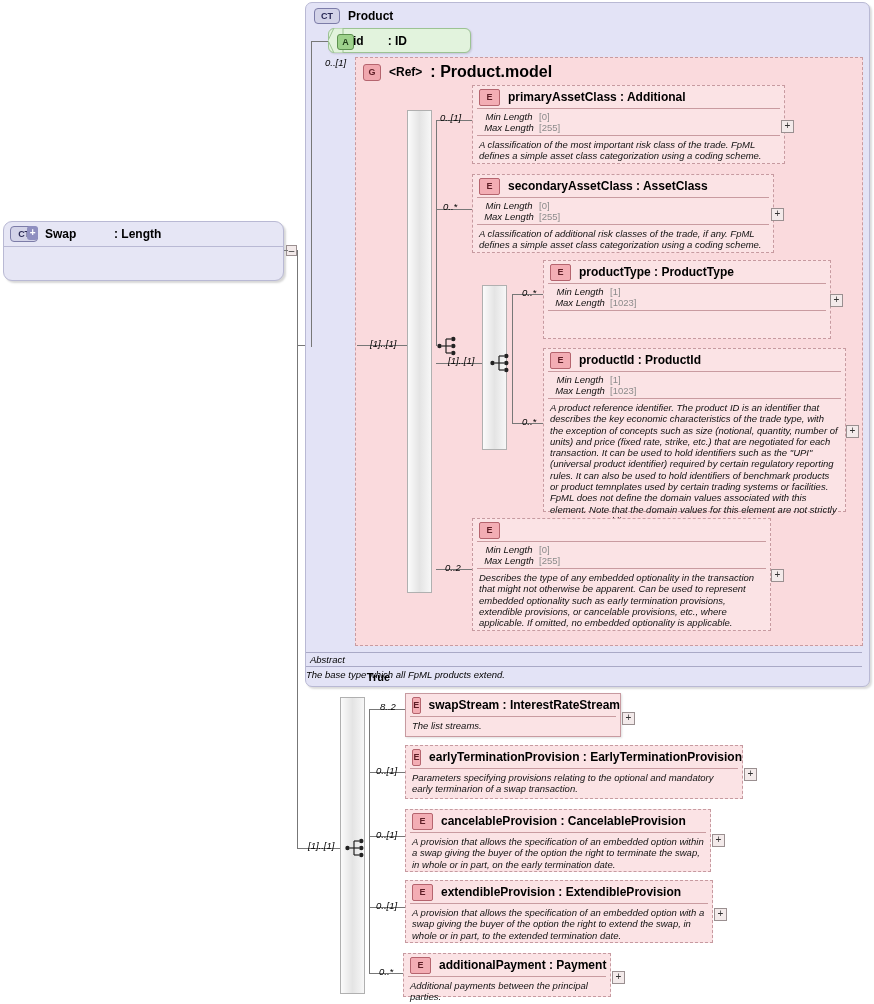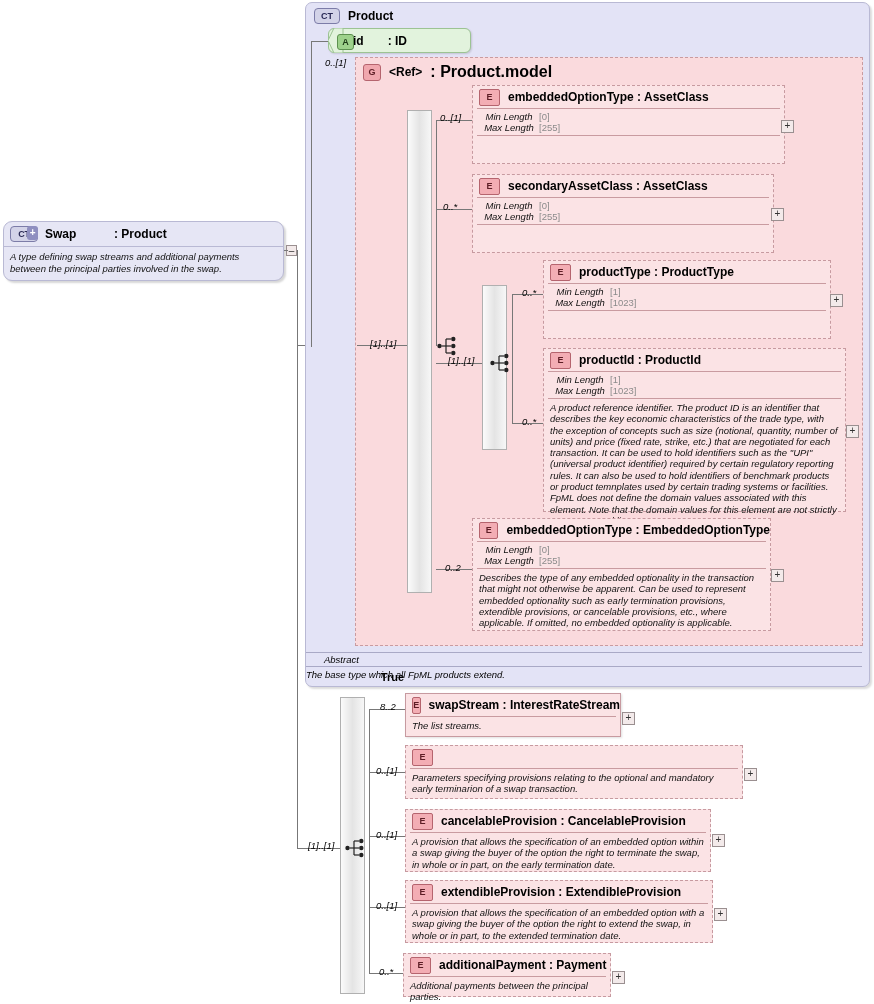--- a/index.html
+++ b/index.html
@@ -84,42 +84,41 @@
   .card{position:absolute;font-size:9.5px;font-style:italic;color:#000;white-space:nowrap;}
 
   
   .ln{position:absolute;background:#777;}
   .lnh{height:1px;}
   .lnv{width:1px;}
 
   
   #abs-row{left:306px;top:652px;width:556px;height:15px;
       border-top:1px solid #a9a9c6;border-bottom:1px solid #a9a9c6;
-      display:flex;align-items:center;padding-left:18px;gap:22px;font-size:9.5px;}
+      display:flex;align-items:center;padding-left:4px;gap:22px;font-size:9.5px;}
   #abs-label{font-style:italic;}
   #abs-val{font-weight:bold;font-size:11px;margin-top:35px;}
   #prod-doc{left:306px;top:669px;width:556px;font-style:italic;font-size:9.5px;}
 
   
   #bot-seq{left:340px;top:697px;width:25px;height:297px;}
 </style>
 </head>
 <body>
 
 <div class="abs" id="swap-box">
   <div id="swap-head">
     <span class="badge ct-badge">
       <span>CT</span>
       <span class="ct-plus">+</span>
     </span>
     <span class="nm" id="swap-name">Swap</span>
-    <span class="tp">: Product</span>
+    <span class="tp">: Length</span>
   </div>
   <div id="swap-sep"></div>
-  <div id="swap-doc">A type defining swap streams and additional payments between the principal parties involved in the swap.</div>
 </div>
 
 <div class="abs plusbox" style="left:286px;top:245px;">–</div>
 <div class="abs ln lnh" style="left:284px;top:250px;width:4px;"></div>
 <div class="abs ln lnv" style="left:297px;top:250px;height:96px;"></div>
 <div class="abs ln lnh" style="left:297px;top:345px;width:60px;"></div>
 <div class="abs ln lnv" style="left:297px;top:345px;height:504px;"></div>
 <div class="abs ln lnh" style="left:297px;top:848px;width:45px;"></div>
 
 <div class="abs" id="product-box">
@@ -163,34 +162,35 @@
 </svg>
 <div class="abs ln lnh" style="left:357px;top:345px;width:50px;"></div>
 <div class="card" style="left:370px;top:338px;">[1]..[1]</div>
 
 <div class="abs ln lnv" style="left:436px;top:120px;height:226px;"></div>
 <div class="abs ln lnh" style="left:436px;top:120px;width:36px;"></div>
 <div class="card" style="left:440px;top:112px;">0..[1]</div>
 <div class="abs el" style="left:472px;top:85px;width:313px;height:79px;">
   <div class="el-head">
     <span class="badge e-badge">E</span>
-    <span class="el-title">embeddedOptionType : AssetClass</span>
+    <span class="el-title">primaryAssetClass : Additional</span>
   </div>
   <div class="hr"></div>
   <div class="facets">
     <div class="row">
         <span class="fl">Min Length</span>
         <span class="fv">[0]</span>
       </div>
     <div class="row">
         <span class="fl">Max Length</span>
         <span class="fv">[255]</span>
       </div>
   </div>
   <div class="hr"></div>
+  <div class="doc">A classification of the most important risk class of the trade. FpML defines a simple asset class categorization using a coding scheme.</div>
 </div>
 <div class="plusbox" style="left:781px;top:120px;">+</div>
 
 <div class="abs ln lnh" style="left:436px;top:209px;width:36px;"></div>
 <div class="card" style="left:443px;top:201px;">0..*</div>
 <div class="abs el" style="left:472px;top:174px;width:302px;height:79px;">
   <div class="el-head">
     <span class="badge e-badge">E</span>
     <span class="el-title">secondaryAssetClass : AssetClass</span>
   </div>
@@ -199,20 +199,21 @@
     <div class="row">
         <span class="fl">Min Length</span>
         <span class="fv">[0]</span>
       </div>
     <div class="row">
         <span class="fl">Max Length</span>
         <span class="fv">[255]</span>
       </div>
   </div>
   <div class="hr"></div>
+  <div class="doc">A classification of additional risk classes of the trade, if any. FpML defines a simple asset class categorization using a coding scheme.</div>
 </div>
 <div class="plusbox" style="left:771px;top:208px;">+</div>
 
 <div class="abs ln lnh" style="left:436px;top:363px;width:52px;"></div>
 <div class="card" style="left:448px;top:355px;">[1]..[1]</div>
 <div class="abs seqcol" style="left:482px;top:285px;width:25px;height:165px;"></div>
 <svg class="seqicon" style="left:490px;top:353px;" viewBox="0 0 22 20">
   <circle cx="2.5" cy="10" r="2.2" fill="#222"></circle>
   <line x1="4.5" y1="10" x2="9" y2="10" stroke="#222" stroke-width="1.2"></line>
   <line x1="9" y1="3" x2="9" y2="17" stroke="#222" stroke-width="1.2"></line>
@@ -268,21 +269,20 @@
   <div class="hr"></div>
   <div class="doc">A product reference identifier. The product ID is an identifier that describes the key economic characteristics of the trade type, with the exception of concepts such as size (notional, quantity, number of units) and price (fixed rate, strike, etc.) that are negotiated for each transaction. It can be used to hold identifiers such as the "UPI" (universal product identifier) required by certain regulatory reporting rules. It can also be used to hold identifiers of benchmark products or product temnplates used by certain trading systems or facilities. FpML does not define the domain values associated with this element. Note that the domain values for this element are not strictly an enumerated list.</div>
 </div>
 <div class="plusbox" style="left:846px;top:425px;">+</div>
 
 <div class="abs ln lnh" style="left:436px;top:569px;width:36px;"></div>
 <div class="card" style="left:445px;top:562px;">0..2</div>
 <div class="abs el" style="left:472px;top:518px;width:299px;height:113px;">
   <div class="el-head">
     <span class="badge e-badge">E</span>
-    <span class="el-title">embeddedOptionType : EmbeddedOptionType</span>
   </div>
   <div class="hr"></div>
   <div class="facets">
     <div class="row">
         <span class="fl">Min Length</span>
         <span class="fv">[0]</span>
       </div>
     <div class="row">
         <span class="fl">Max Length</span>
         <span class="fv">[255]</span>
@@ -324,20 +324,21 @@
   <div class="hr"></div>
   <div class="doc">The list streams.</div>
 </div>
 <div class="plusbox" style="left:622px;top:712px;">+</div>
 
 <div class="abs ln lnh" style="left:369px;top:772px;width:36px;"></div>
 <div class="card" style="left:376px;top:765px;">0..[1]</div>
 <div class="abs el" style="left:405px;top:745px;width:338px;height:54px;">
   <div class="el-head">
     <span class="badge e-badge">E</span>
+    <span class="el-title">earlyTerminationProvision : EarlyTerminationProvision</span>
   </div>
   <div class="hr"></div>
   <div class="doc">Parameters specifying provisions relating to the optional and mandatory early terminarion of a swap transaction.</div>
 </div>
 <div class="plusbox" style="left:744px;top:768px;">+</div>
 
 <div class="abs ln lnh" style="left:369px;top:836px;width:36px;"></div>
 <div class="card" style="left:376px;top:829px;">0..[1]</div>
 <div class="abs el" style="left:405px;top:809px;width:306px;height:63px;">
   <div class="el-head">

